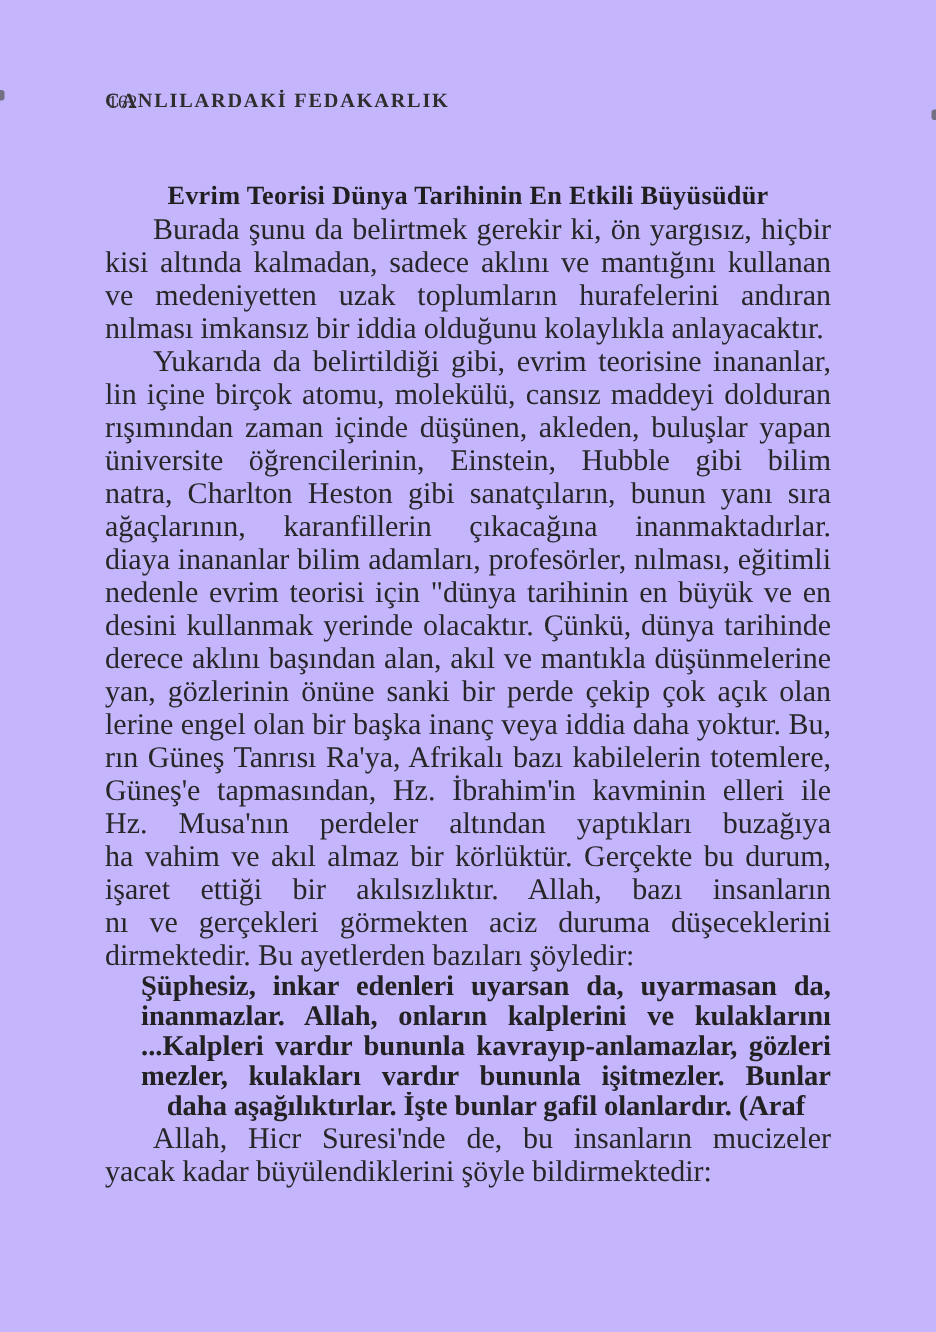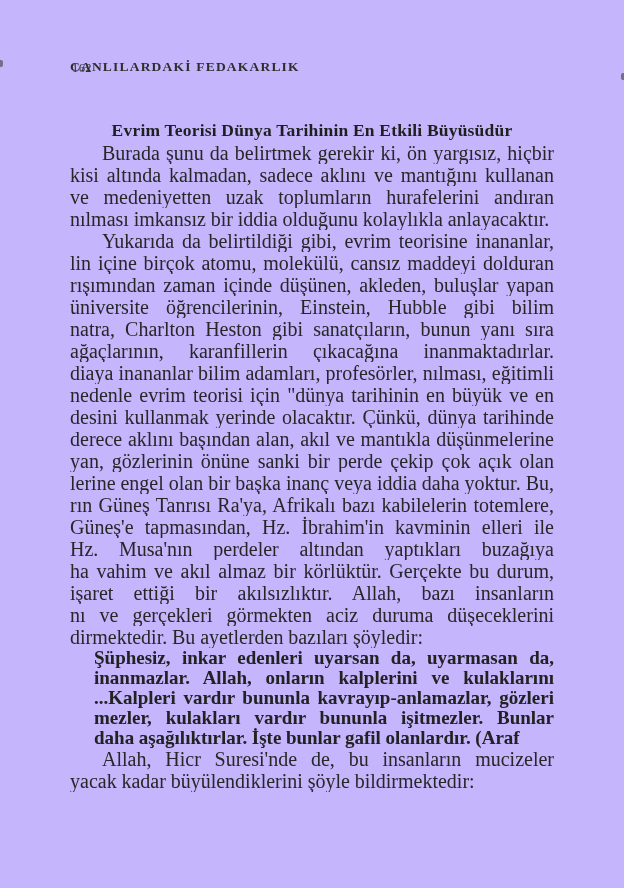--- a/index.html
+++ b/index.html
@@ -70,21 +70,21 @@
     font-size: 19px;
     line-height: 20px;
     height: 20px;
     font-weight: 700;
     margin-left: 24px;
     width: 460px;
     color: #222222;
   }
   .line.indent { text-indent: 32px; }
   .line.last-line {
-    text-align: left;
+    text-align: center;
     text-align-last: left;
   }
   
   .speck { position: absolute; background: #5a5a5a; opacity: 0.75; }
   .speck-left  { left: 0;  top: 60px; width: 3px; height: 7px; border-radius: 0 2px 2px 0; }
   .speck-right { right: 0; top: 73px; width: 3px; height: 7px; border-radius: 2px 0 0 2px; }
 </style>
 </head>
 <body>
 

